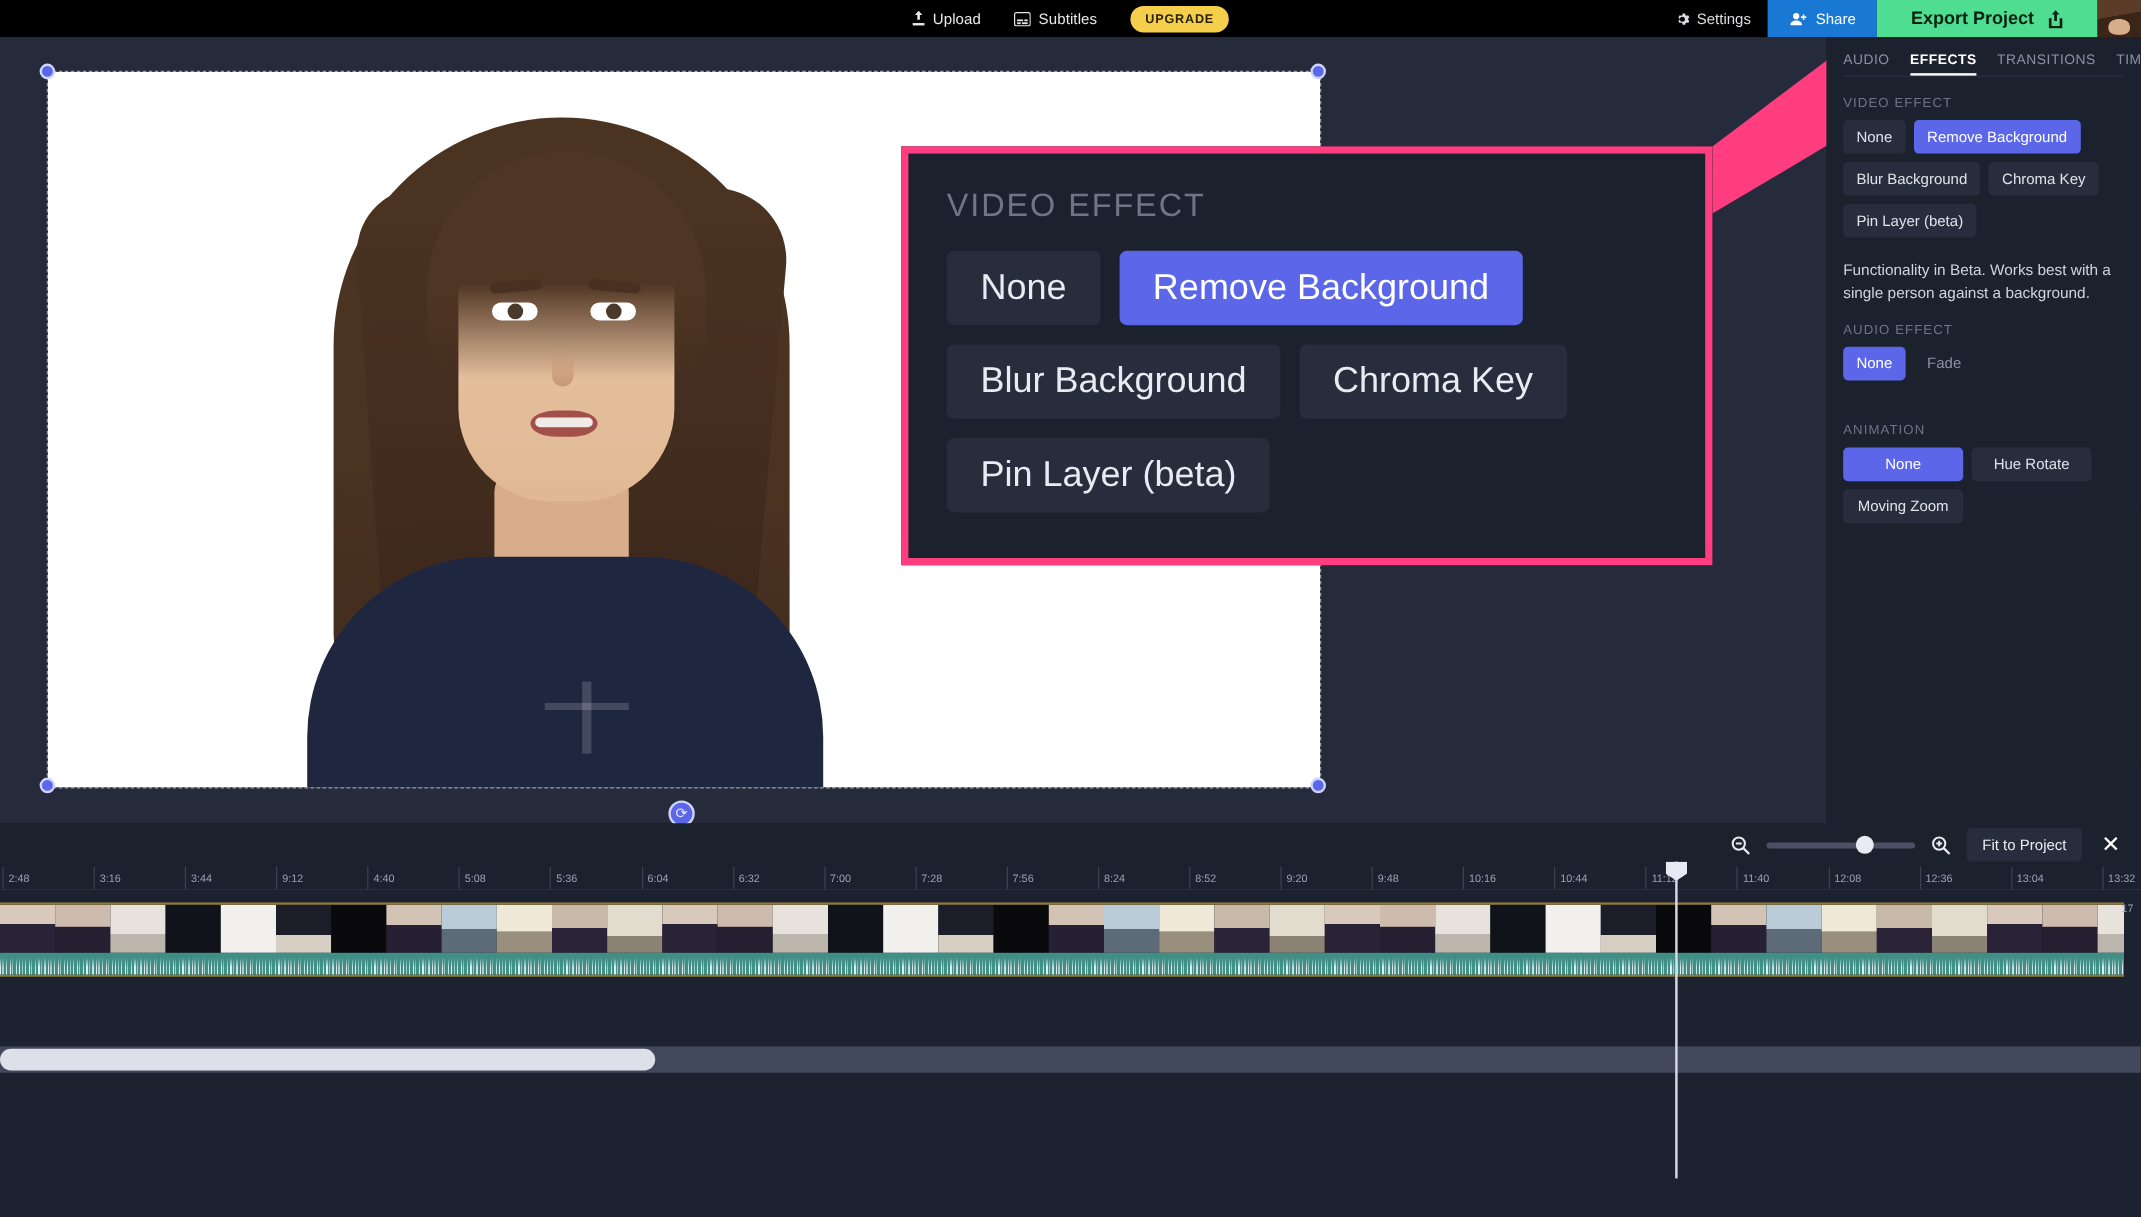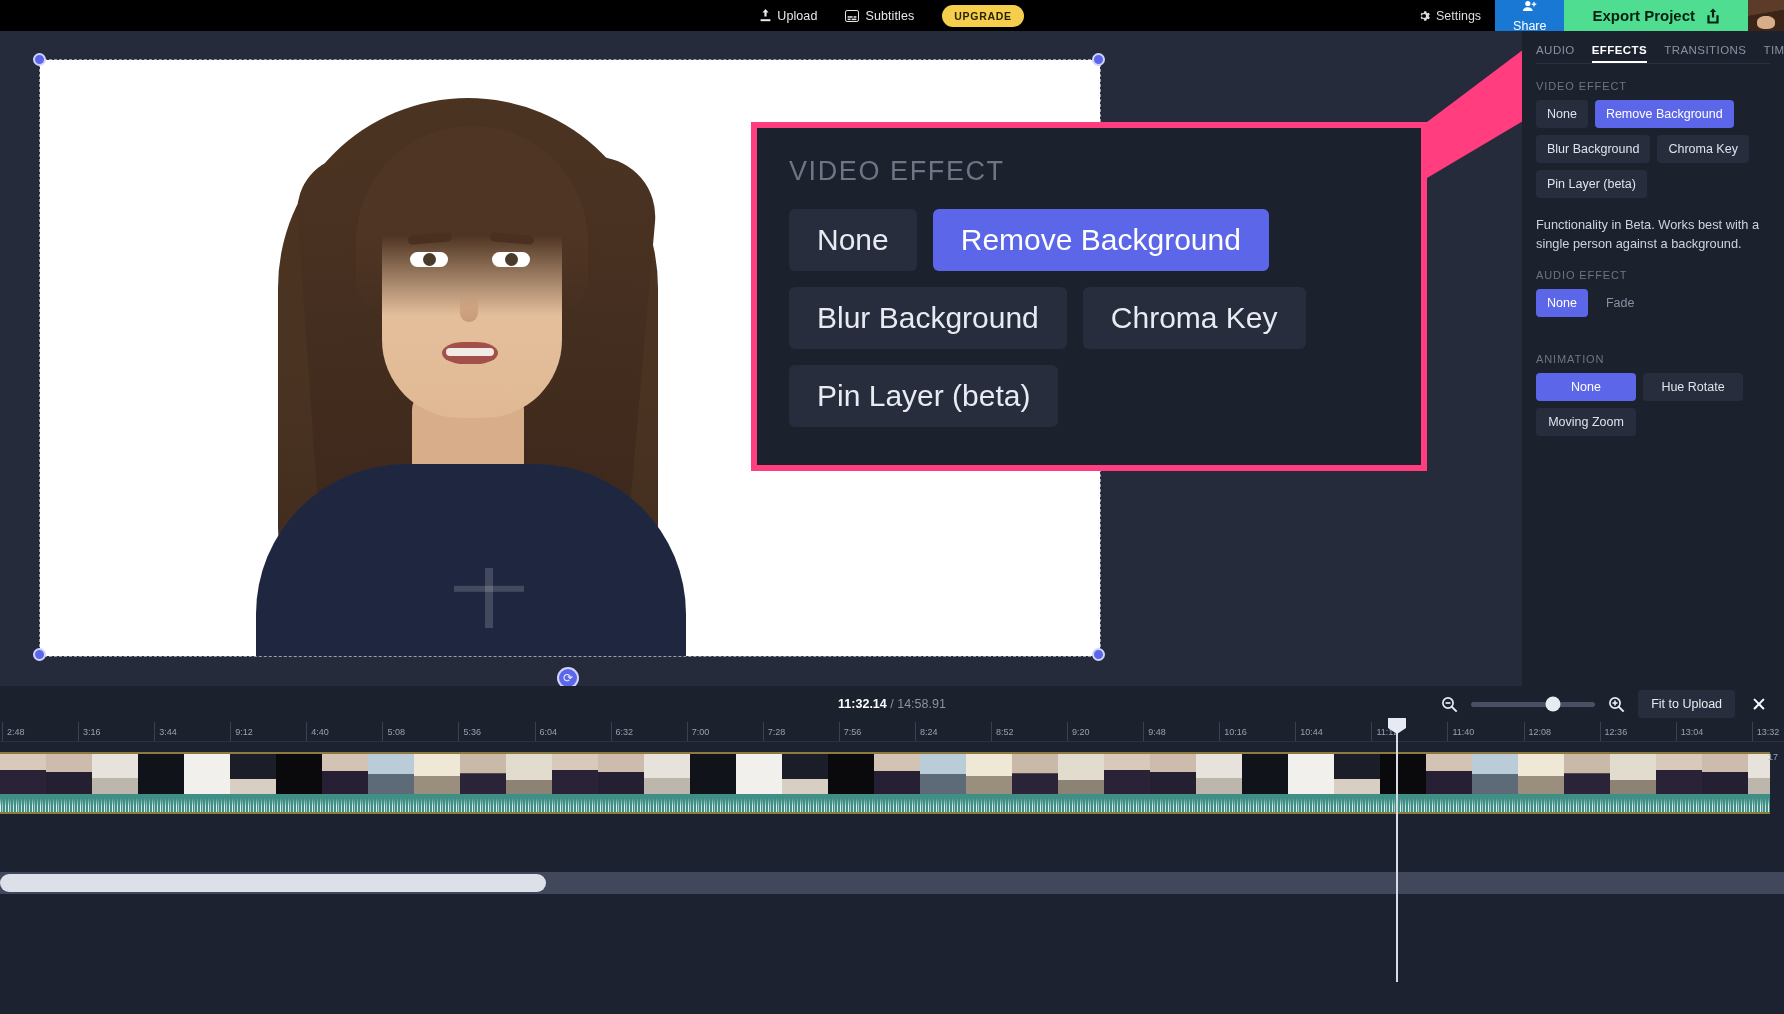--- a/index.html
+++ b/index.html
@@ -38,21 +38,21 @@
     position: absolute; right: 0; top: 0;
     height: 31px; display: flex; align-items: stretch;
   }
   .settings-btn {
     display: flex; align-items: center; gap: 6px;
     color: #dcdce0; font-size: 12.5px; padding: 0 14px; cursor: pointer;
   }
   .share-btn {
     background: #1878d4; color: #fff; font-size: 12.5px;
     display: flex; align-items: center; gap: 7px;
-    padding: 0 18px; cursor: pointer; flex-direction: column;
+    padding: 0 18px; cursor: pointer;
   }
   .export-btn {
     background: #4fdd92; color: #07200f;
     font-size: 15px; font-weight: bold;
     display: flex; align-items: center; gap: 11px;
     padding: 0 28px; cursor: pointer;
   }
   .avatar {
     width: 36px; height: 31px; cursor: pointer;
     background:
@@ -446,43 +446,40 @@
 
     <div class="sec-label" style="margin-top:36px;">ANIMATION</div>
     <div class="chips">
       <div class="chip active wide">None</div>
       <div class="chip wide">Hue Rotate</div>
       <div class="chip wide">Moving Zoom</div>
     </div>
   </div>
 
   <div class="tl-toolbar">
-    <div class="time-readout">
-      <b>11:32.14</b><span> / </span><span>14:58.91</span>
-    </div>
     <div class="tl-right">
       <span class="zoom-ico">
         <svg width="17" height="17" viewBox="0 0 18 18">
           <circle cx="7.4" cy="7.4" r="5.4" fill="none" stroke="#e9ebf2" stroke-width="1.8"></circle>
           <line x1="11.4" y1="11.4" x2="16.6" y2="16.6" stroke="#e9ebf2" stroke-width="2"></line>
           <line x1="4.8" y1="7.4" x2="10" y2="7.4" stroke="#e9ebf2" stroke-width="1.8"></line>
         </svg>
       </span>
       <div class="zoom-track">
         <div class="zoom-knob"></div>
       </div>
       <span class="zoom-ico">
         <svg width="17" height="17" viewBox="0 0 18 18">
           <circle cx="7.4" cy="7.4" r="5.4" fill="none" stroke="#e9ebf2" stroke-width="1.8"></circle>
           <line x1="11.4" y1="11.4" x2="16.6" y2="16.6" stroke="#e9ebf2" stroke-width="2"></line>
           <line x1="4.8" y1="7.4" x2="10" y2="7.4" stroke="#e9ebf2" stroke-width="1.8"></line>
           <line x1="7.4" y1="4.8" x2="7.4" y2="10" stroke="#e9ebf2" stroke-width="1.8"></line>
         </svg>
       </span>
-      <div class="fit-btn">Fit to Upload</div>
+      <div class="fit-btn">Fit to Project</div>
       <span class="close-x">✕</span>
     </div>
   </div>
 
   <div class="ruler">
       <div class="tick" style="left: 2px;">2:48</div>
       <div class="tick" style="left: 78.0768px;">3:16</div>
       <div class="tick" style="left: 154.154px; text-align: center;">3:44</div>
       <div class="tick" style="left: 230.23px;">9:12</div>
       <div class="tick" style="left: 306.307px;">4:40</div>

